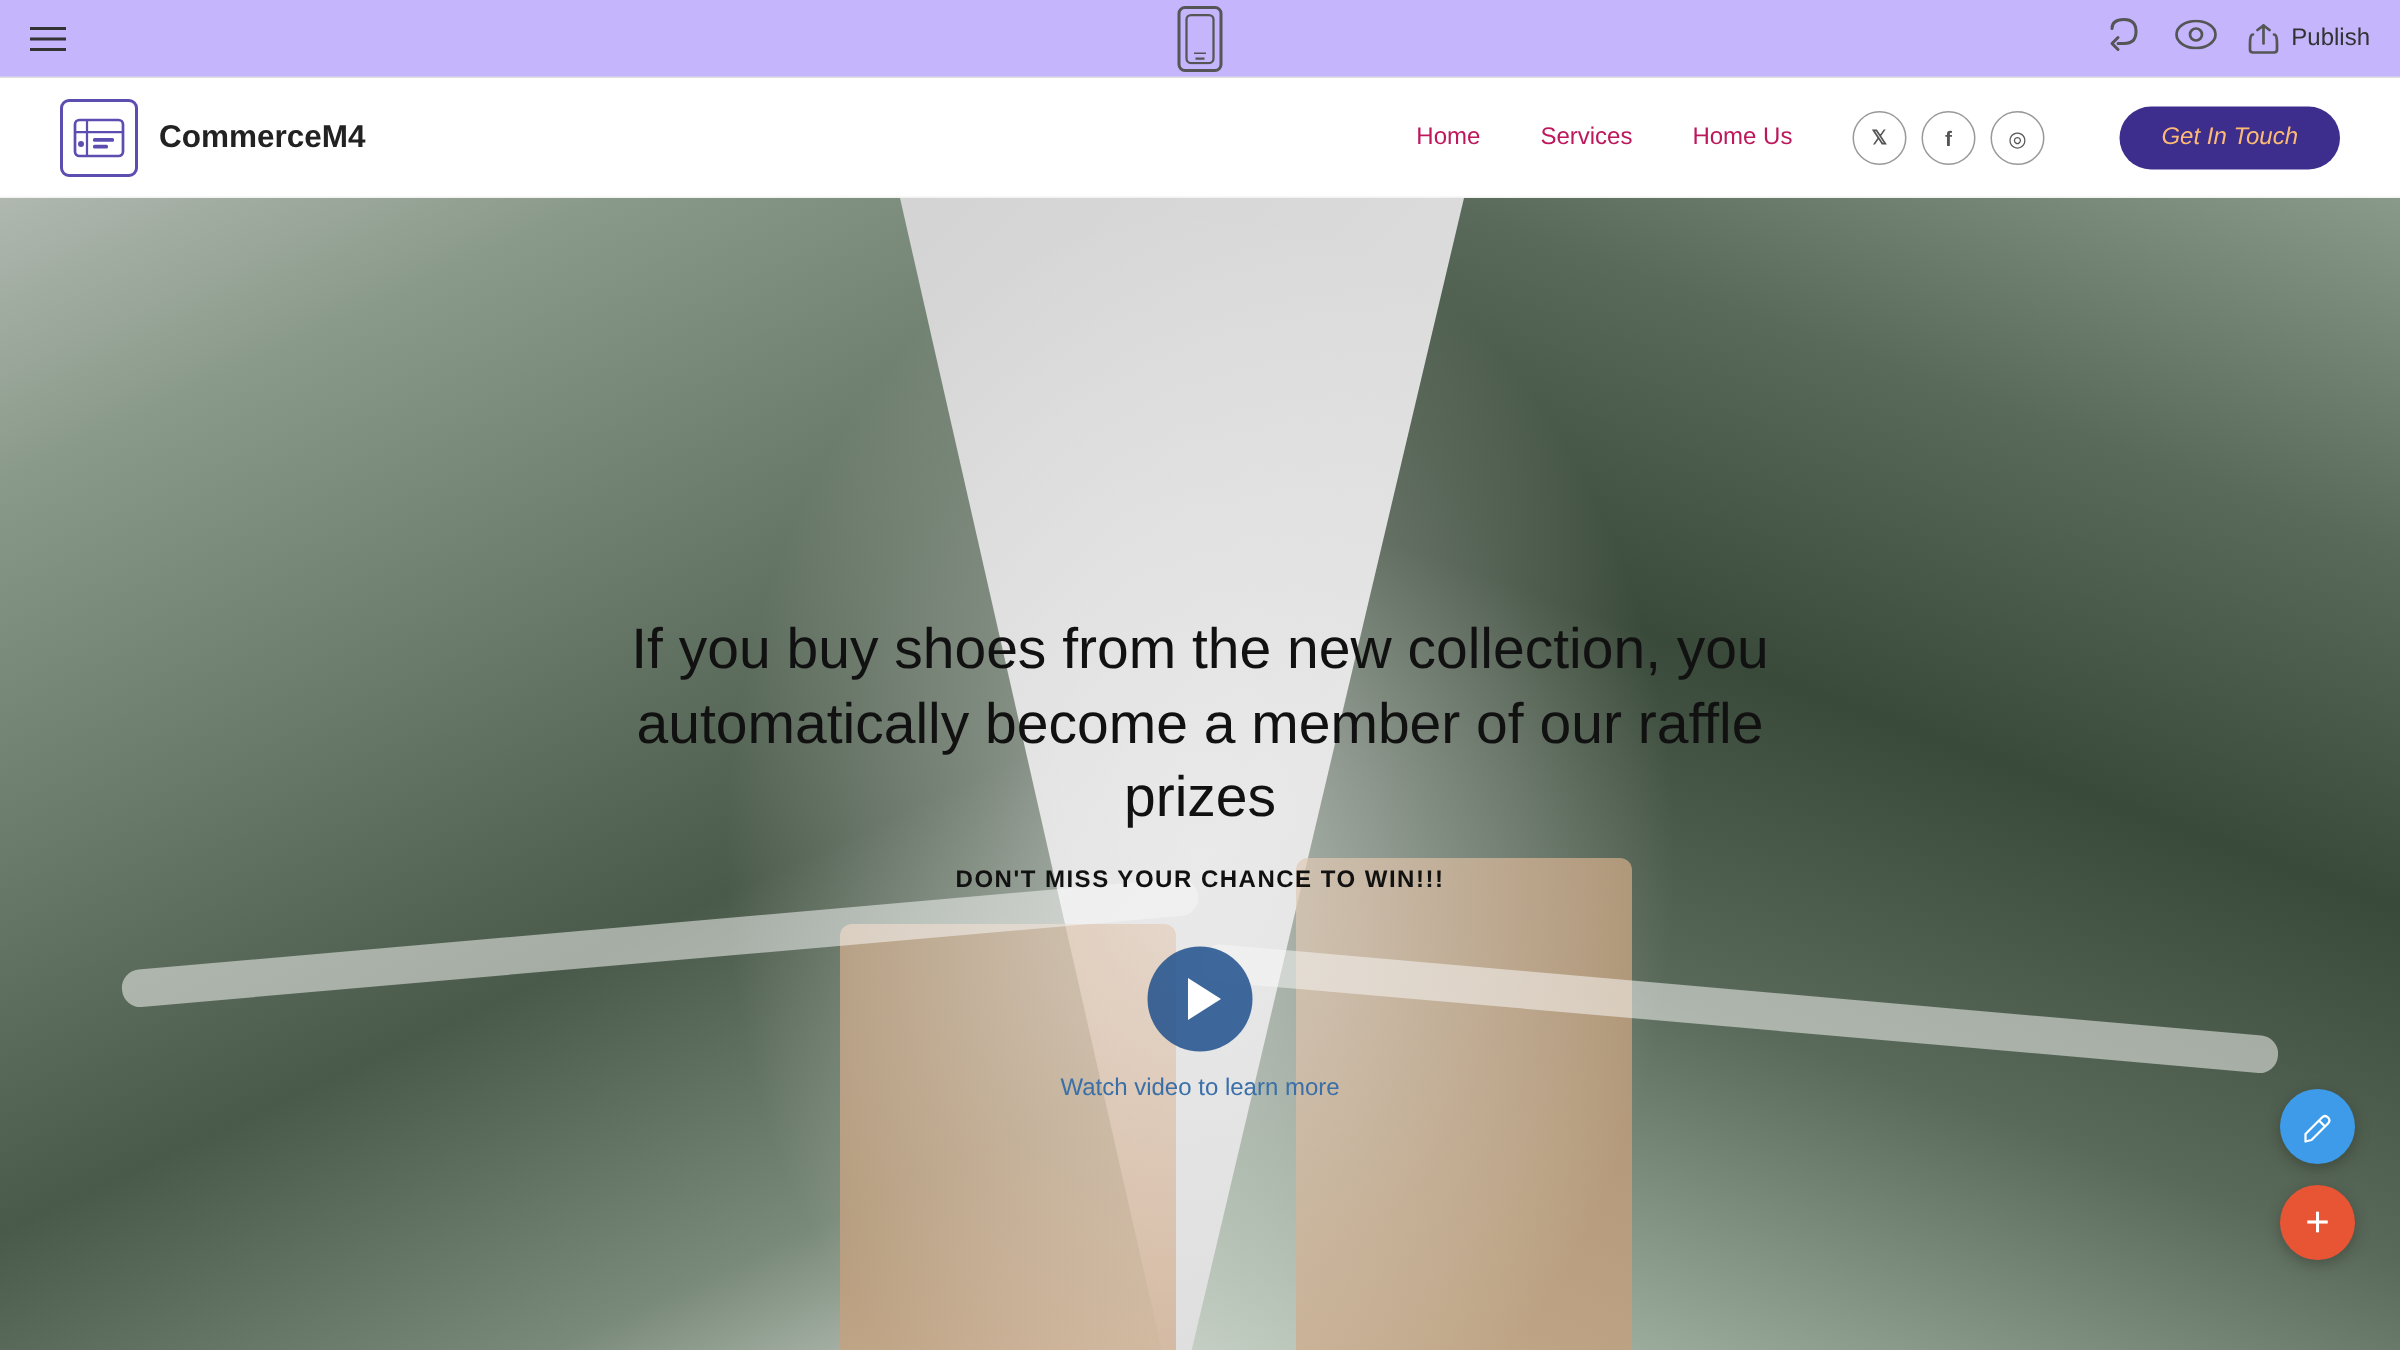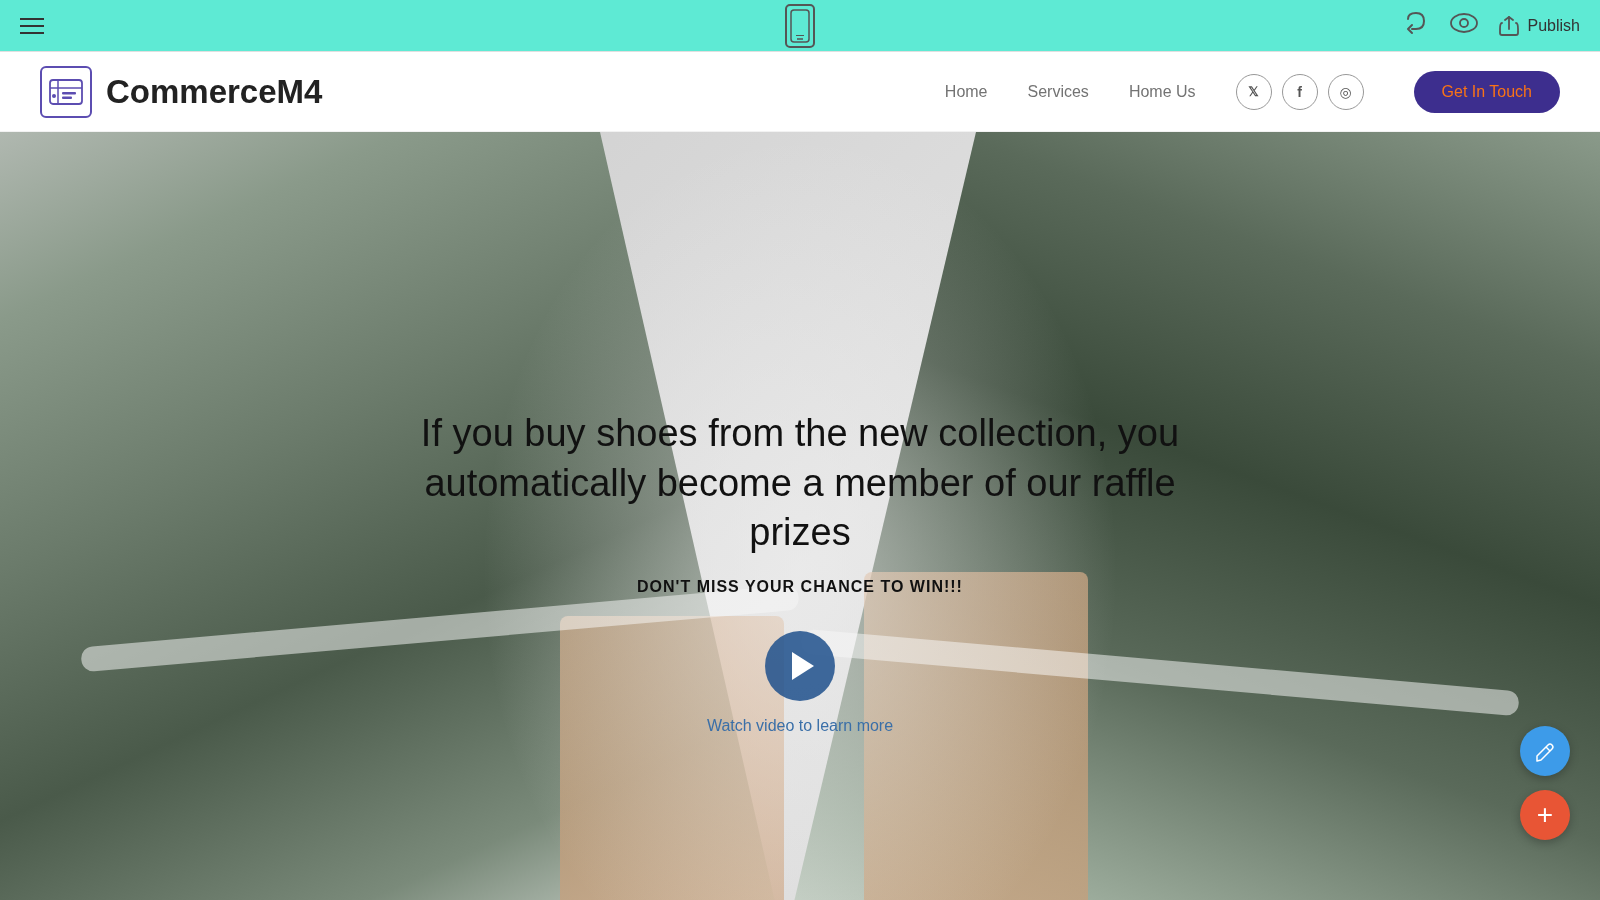--- a/index.html
+++ b/index.html
@@ -2,21 +2,21 @@
 <html><head>
   <meta charset="utf-8">
   <style>
     * { margin: 0; padding: 0; box-sizing: border-box; }
     body { width: 1600px; height: 900px; overflow: hidden; font-family: 'Helvetica Neue', Arial, sans-serif; background: #f0f0f0; }
 
     
     .toolbar {
       width: 100%;
       height: 52px;
-      background: #5eead4;
+      background: #c4b5fd;
       border-bottom: 1px solid #e0e0e0;
       display: flex;
       align-items: center;
       justify-content: space-between;
       padding: 0 20px;
       position: relative;
       z-index: 100;
     }
     .toolbar-left { display: flex; align-items: center; }
     .hamburger-icon { display: flex; flex-direction: column; gap: 5px; cursor: pointer; }
@@ -79,46 +79,47 @@
     .logo-icon {
       width: 52px;
       height: 52px;
       border: 2px solid #5c4db1;
       border-radius: 6px;
       display: flex;
       align-items: center;
       justify-content: center;
     }
     .logo-icon svg { width: 36px; height: 36px; }
-    .logo-text { font-size: 33px; font-weight: 600; color: #222; }
+    .logo-text { font-size: 21px; font-weight: 600; color: #222; }
     .site-nav-links { display: flex; align-items: center; gap: 40px; }
-    .nav-link { font-size: 16px; color: #737373; text-decoration: none; cursor: pointer; }
+    .nav-link { font-size: 16px; color: #be185d; text-decoration: none; cursor: pointer; }
     .nav-social { display: flex; align-items: center; gap: 10px; }
     .social-btn {
       width: 36px;
       height: 36px;
       border-radius: 50%;
       border: 1.5px solid #999;
       display: flex;
       align-items: center;
       justify-content: center;
       cursor: pointer;
       color: #555;
       font-size: 14px;
     }
     .get-in-touch-btn {
       background: #3d2e8e;
-      color: #f97316;
+      color: #fdba74;
       border: none;
       border-radius: 25px;
       padding: 12px 28px;
       font-size: 16px;
       font-weight: 500;
       cursor: pointer;
       margin-left: 10px;
+      font-style: italic;
     }
 
     
     .hero {
       width: 100%;
       height: 880px;
       position: relative;
       background: #d8d8d8;
       display: flex;
       align-items: center;

